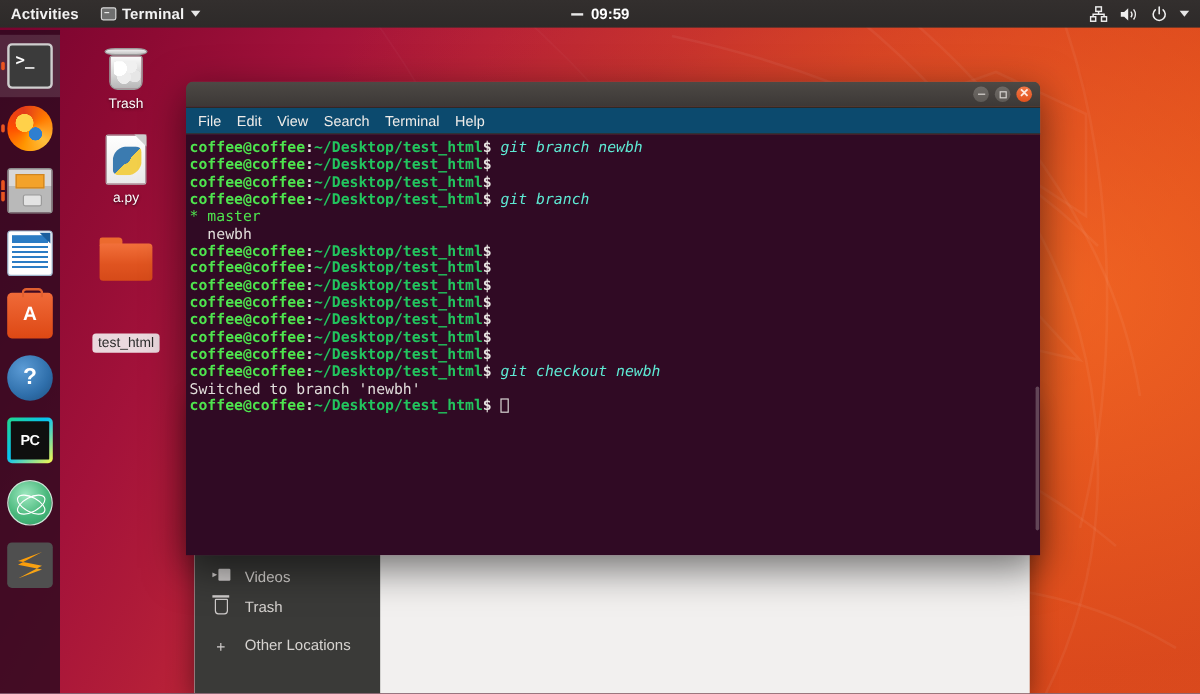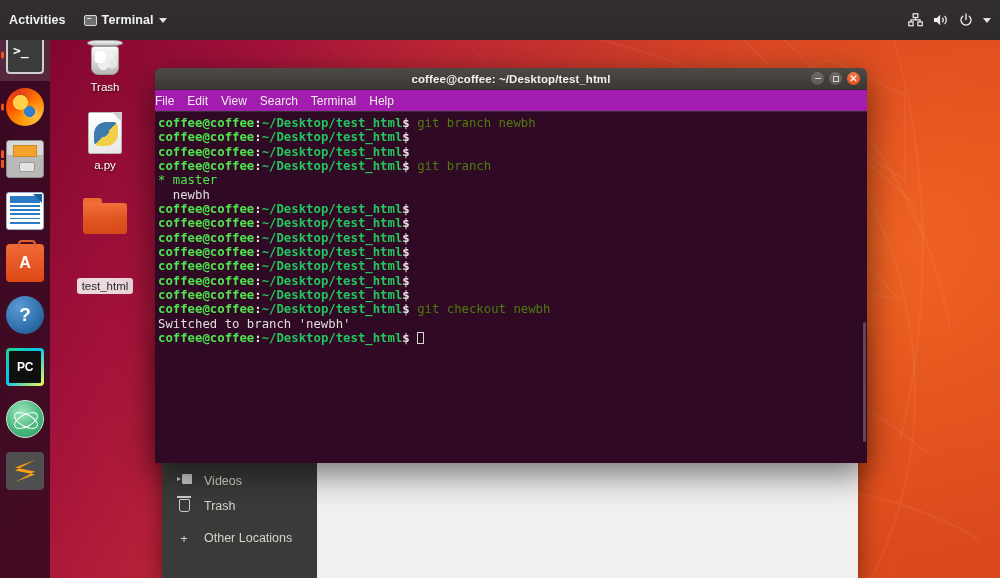--- a/index.html
+++ b/index.html
@@ -31,21 +31,21 @@
         #dd4a1b 82%,
         #d94a1d 100%);
   }
   #wallpaper .swirl {
     position: absolute; inset: 0;
     opacity: .5;
   }
 
   
   #topbar {
-    position: absolute; top: 0; left: 0; right: 0; height: 40px;
+    position: absolute; top: 0; left: 0; right: 0; height: 23px;
     background: #2b2b2b;
     background: linear-gradient(180deg,#332f2e 0%,#2d2a29 100%);
     display: flex; align-items: center;
     color: #ffffff;
     font-size: 12.5px;
     z-index: 60;
   }
   #topbar .tb-left { display: flex; align-items: center; height: 100%; }
   .tb-item {
     display: flex; align-items: center; gap: 5px;
@@ -369,23 +369,23 @@
   }
   .wbtn.min { background: linear-gradient(180deg,#6e6a66,#5d5955); }
   .wbtn.max { background: linear-gradient(180deg,#6e6a66,#5d5955); }
   .wbtn.close { background: linear-gradient(180deg,#f07746,#e2511c); color:#f7e6de; }
   .wbtn .bar { width:6px; height:1.5px; background:#d8d4d0; }
   .wbtn .sq { width:6px; height:6px; border:1.4px solid #d8d4d0; }
   .wbtn .x { font-size:10px; font-weight:bold; color:#ffe9e0; }
 
   #term-menubar {
     height: 22px; flex: 0 0 22px;
-    background: #a21caf;
+    background: #0c4a6e;
     display: flex; align-items: center;
-    gap: 13px;
+    padding-left: 10px; gap: 13px;
     color: #efece9; font-size: 12px;
     border-bottom: 1px solid #332f2d;
   }
   #term-menubar .mi { cursor: default; }
 
   #term-body {
     flex: 1; position: relative;
     background: #300a24;
     padding: 4px 0 0 3px;
     overflow: hidden;
@@ -395,21 +395,21 @@
     font-size: 12.3px;
     line-height: 14.35px;
     white-space: pre;
     color: #e8e4e2;
   }
   .c-user { color: #4ee44e; font-weight: bold; }
   .c-path { color: #22c55e; font-weight: bold; }
   .c-punct { color: #e8e4e2; font-weight: bold; }
   .c-out  { color: #e0dcda; }
   .c-branch { color: #4ee44e; }
-  .c-cmd  { color: #4d7c0f; }
+  .c-cmd  { color: #5eead4; font-style: italic; }
   .cursor-block {
     display: inline-block; width: 7px; height: 12px;
     border: 1px solid #d8d4d2; vertical-align: -2px;
   }
   #term-scrollbar {
     position: absolute; right: 0; top: 0; width: 5px; bottom: 0;
     background: transparent;
   }
   #term-scrollbar .thumb {
     position: absolute; right: 1px; width: 3px;
@@ -447,20 +447,24 @@
       <div class="tb-item">
         <span>Activities</span>
       </div>
       <div class="tb-item">
         <span class="term-mini"></span>
         <span>Terminal</span>
         <span class="caret-down"></span>
       </div>
     </div>
 
+    <div class="tb-center">
+      <span class="dash"></span>
+      <span>09:59</span>
+    </div>
 
     <div class="tb-right">
       <svg width="15" height="14" viewBox="0 0 16 15">
         <g stroke="#eeeeee" stroke-width="1.3" fill="none">
           <rect x="5.5" y="0.8" width="5" height="4"></rect>
           <rect x="0.8" y="9.6" width="4.6" height="4"></rect>
           <rect x="10.6" y="9.6" width="4.6" height="4"></rect>
           <path d="M8 4.8 V7.4 M3.1 9.6 V7.4 H12.9 V9.6"></path>
         </g>
       </svg>
@@ -565,21 +569,20 @@
       </div>
     </div>
     <div id="files-content">
       <div class="topfade"></div>
     </div>
   </div>
 
   <div id="terminal">
 
     <div id="term-titlebar">
-      <div id="term-title">coffee@coffee: ~/Desktop/test_html</div>
       <div id="term-buttons">
         <span class="wbtn min">
             <span class="bar"></span>
           </span>
         <span class="wbtn max">
             <span class="sq"></span>
           </span>
         <span class="wbtn close">
             <span class="x">✕</span>
           </span>

